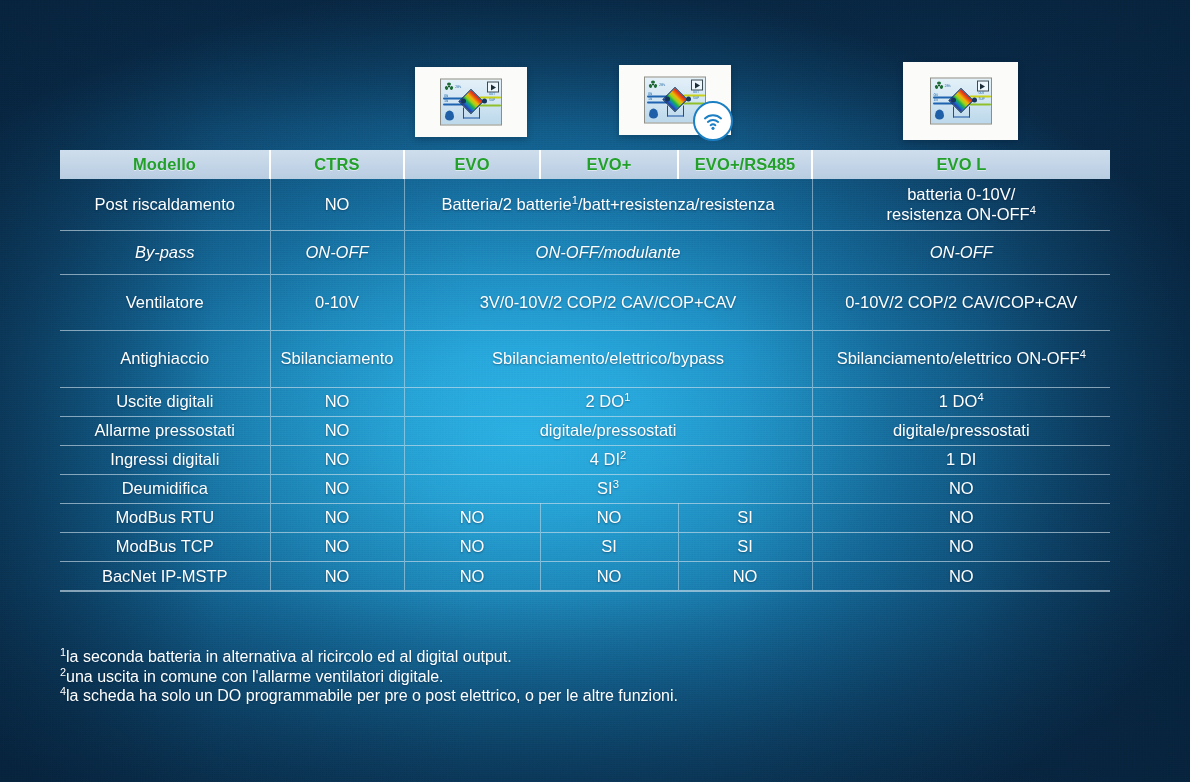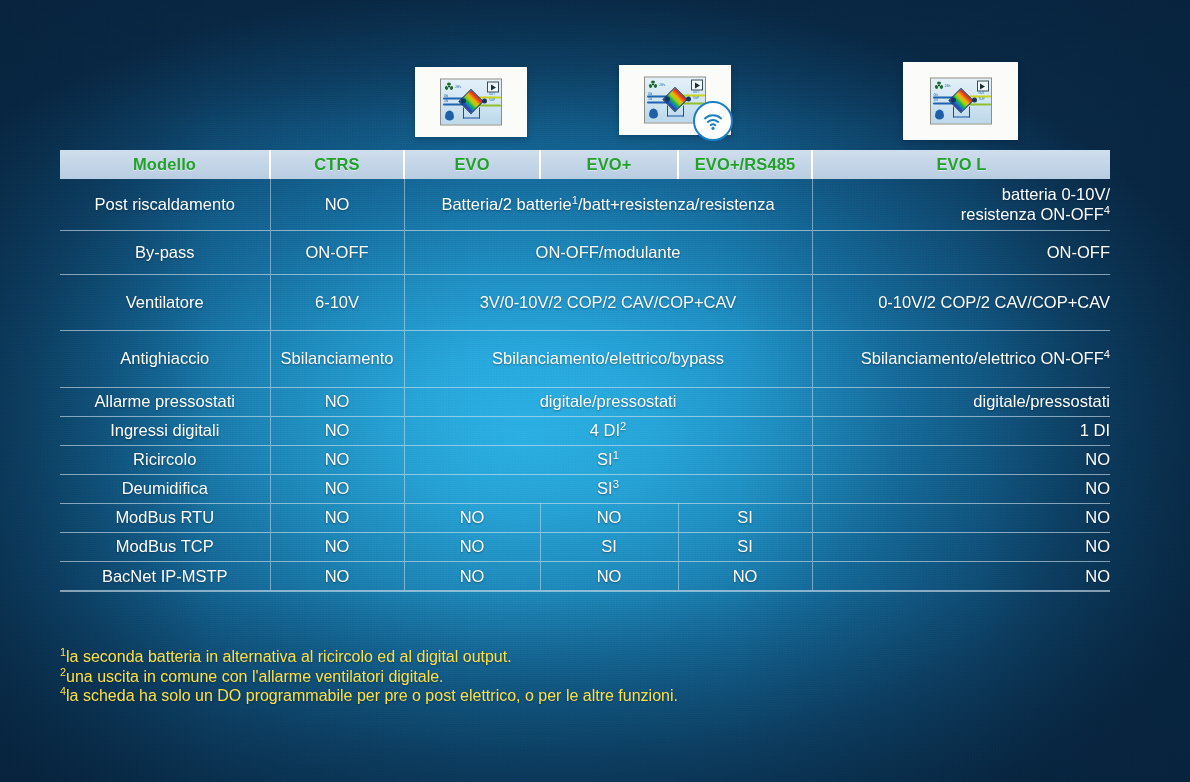--- a/index.html
+++ b/index.html
@@ -167,24 +167,24 @@
 
   tbody td {
     color: #ffffff;
     font-size: 16.5px;
     border-top: 1.5px solid rgba(208,224,236,0.62);
     border-right: 1.5px solid rgba(208,224,236,0.52);
     text-shadow: 0 1px 2px rgba(0,30,60,0.45);
     padding: 0 6px;
     line-height: 1.22;
   }
-  tbody td:last-child { border-right: none; text-align: right; }
+  tbody td:last-child { border-right: none; }
   tbody tr:first-child td { border-top: none; }
   tbody tr.tall-1 td { height: 51px; }
-  tbody tr.tall-2 td { height: 44px; }
+  tbody tr.tall-2 td { height: 44px; font-style: italic; }
   tbody tr.tall-3 td { height: 56px; }
   tbody tr.tall-4 td { height: 57px; }
   tbody tr.compact td { height: 29px; }
   td.label {
     text-align: left;
     padding-left: 11px;
   }
   #table-bottom-rule {
     width: 1050px;
     height: 1.5px;
@@ -192,21 +192,21 @@
   }
 
   sup { font-size: 0.68em; vertical-align: super; line-height: 0; }
 
   
   #footnotes {
     position: absolute;
     left: 60px;
     top: 647px;
     width: 1060px;
-    color: #fde047;
+    color: #ffffff;
     font-size: 16px;
     line-height: 19.5px;
     text-shadow: 0 1px 2px rgba(0,30,60,0.45);
   }
   #footnotes div { white-space: nowrap; }
 </style>
 </head>
 <body>
 
 <div id="bg-base"></div>
@@ -337,47 +337,47 @@
             <td>batteria 0-10V/<br>resistenza ON-OFF<sup>4</sup></td>
           </tr>
           <tr class="tall-2">
             <td class="label">By-pass</td>
             <td>ON-OFF</td>
             <td colspan="3">ON-OFF/modulante</td>
             <td>ON-OFF</td>
           </tr>
           <tr class="tall-3">
             <td class="label">Ventilatore</td>
-            <td>6-10V</td>
+            <td>0-10V</td>
             <td colspan="3">3V/0-10V/2 COP/2 CAV/COP+CAV</td>
             <td>0-10V/2 COP/2 CAV/COP+CAV</td>
           </tr>
           <tr class="tall-4">
             <td class="label">Antighiaccio</td>
             <td>Sbilanciamento</td>
             <td colspan="3">Sbilanciamento/elettrico/bypass</td>
             <td>Sbilanciamento/elettrico ON-OFF<sup>4</sup></td>
           </tr>
           <tr class="compact">
+            <td class="label">Uscite digitali</td>
+            <td>NO</td>
+            <td colspan="3">2 DO<sup>1</sup></td>
+            <td>1 DO<sup>4</sup></td>
+          </tr>
+          <tr class="compact">
             <td class="label">Allarme pressostati</td>
             <td>NO</td>
             <td colspan="3">digitale/pressostati</td>
             <td>digitale/pressostati</td>
           </tr>
           <tr class="compact">
             <td class="label">Ingressi digitali</td>
             <td>NO</td>
             <td colspan="3">4 DI<sup>2</sup></td>
             <td>1 DI</td>
-          </tr>
-          <tr class="compact">
-            <td class="label">Ricircolo</td>
-            <td>NO</td>
-            <td colspan="3">SI<sup>1</sup></td>
-            <td>NO</td>
           </tr>
           <tr class="compact">
             <td class="label">Deumidifica</td>
             <td>NO</td>
             <td colspan="3">SI<sup>3</sup></td>
             <td>NO</td>
           </tr>
           <tr class="compact">
             <td class="label">ModBus RTU</td>
             <td>NO</td>

